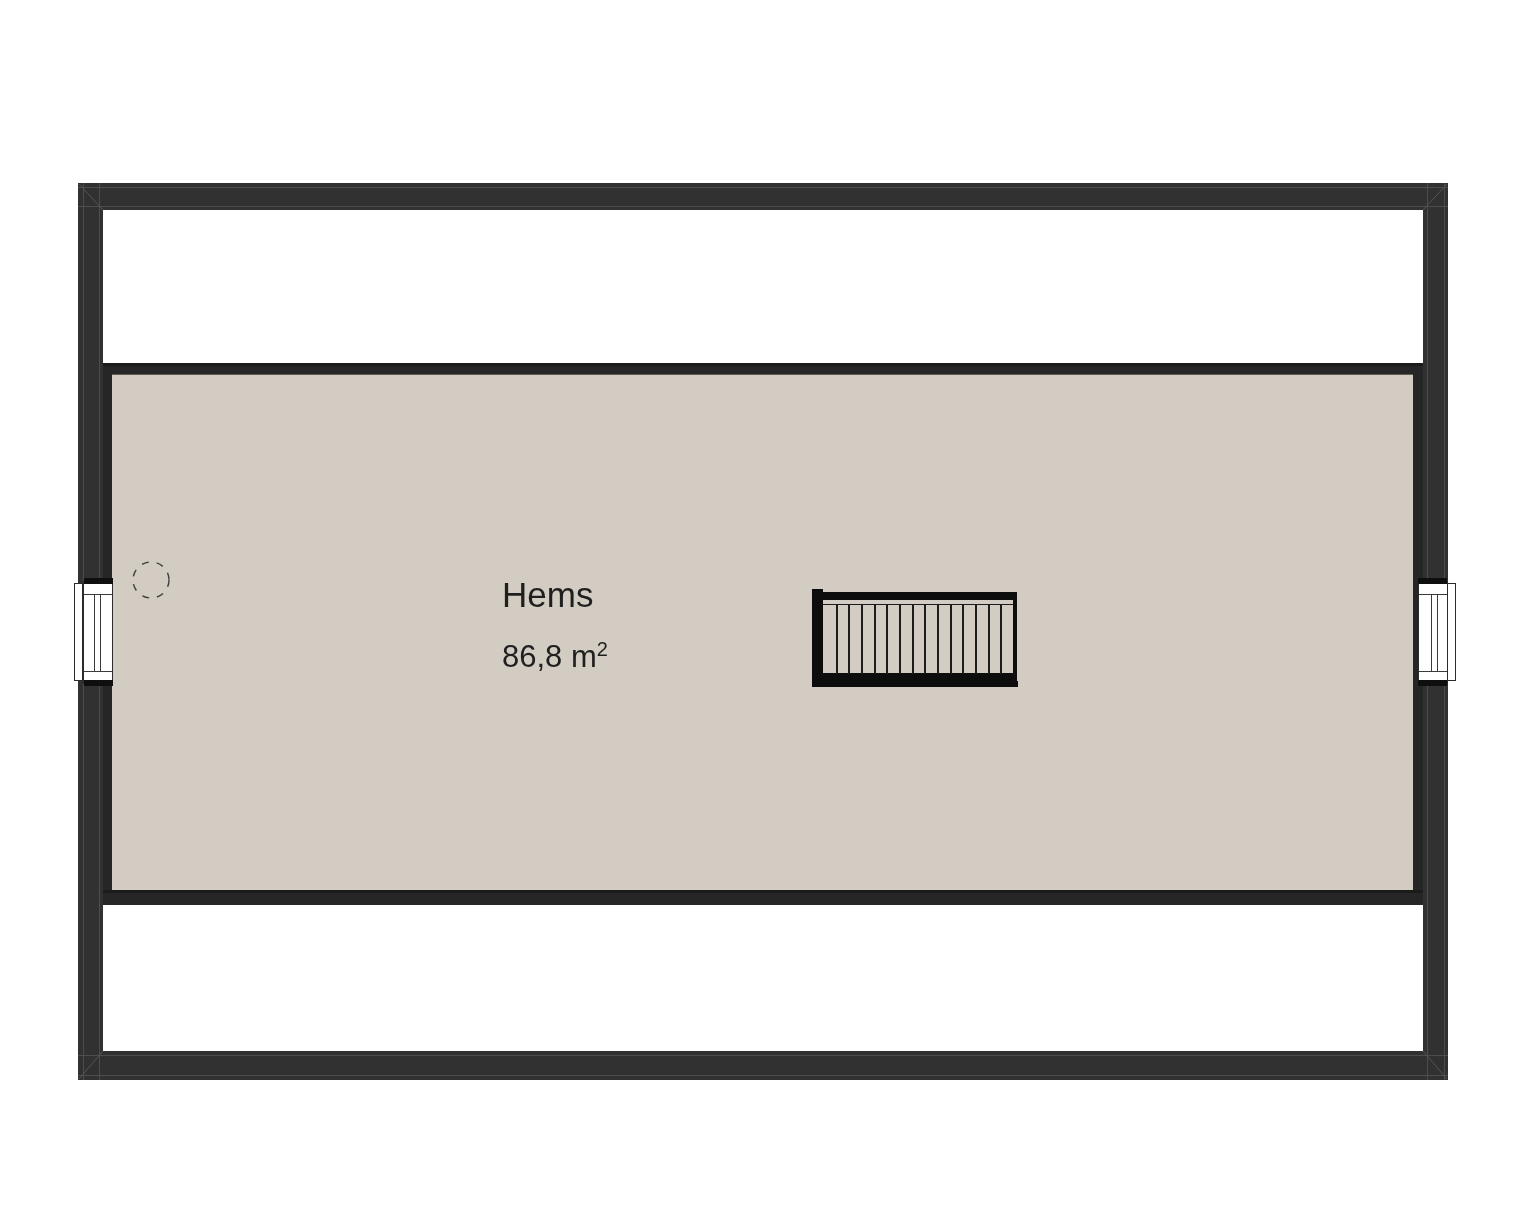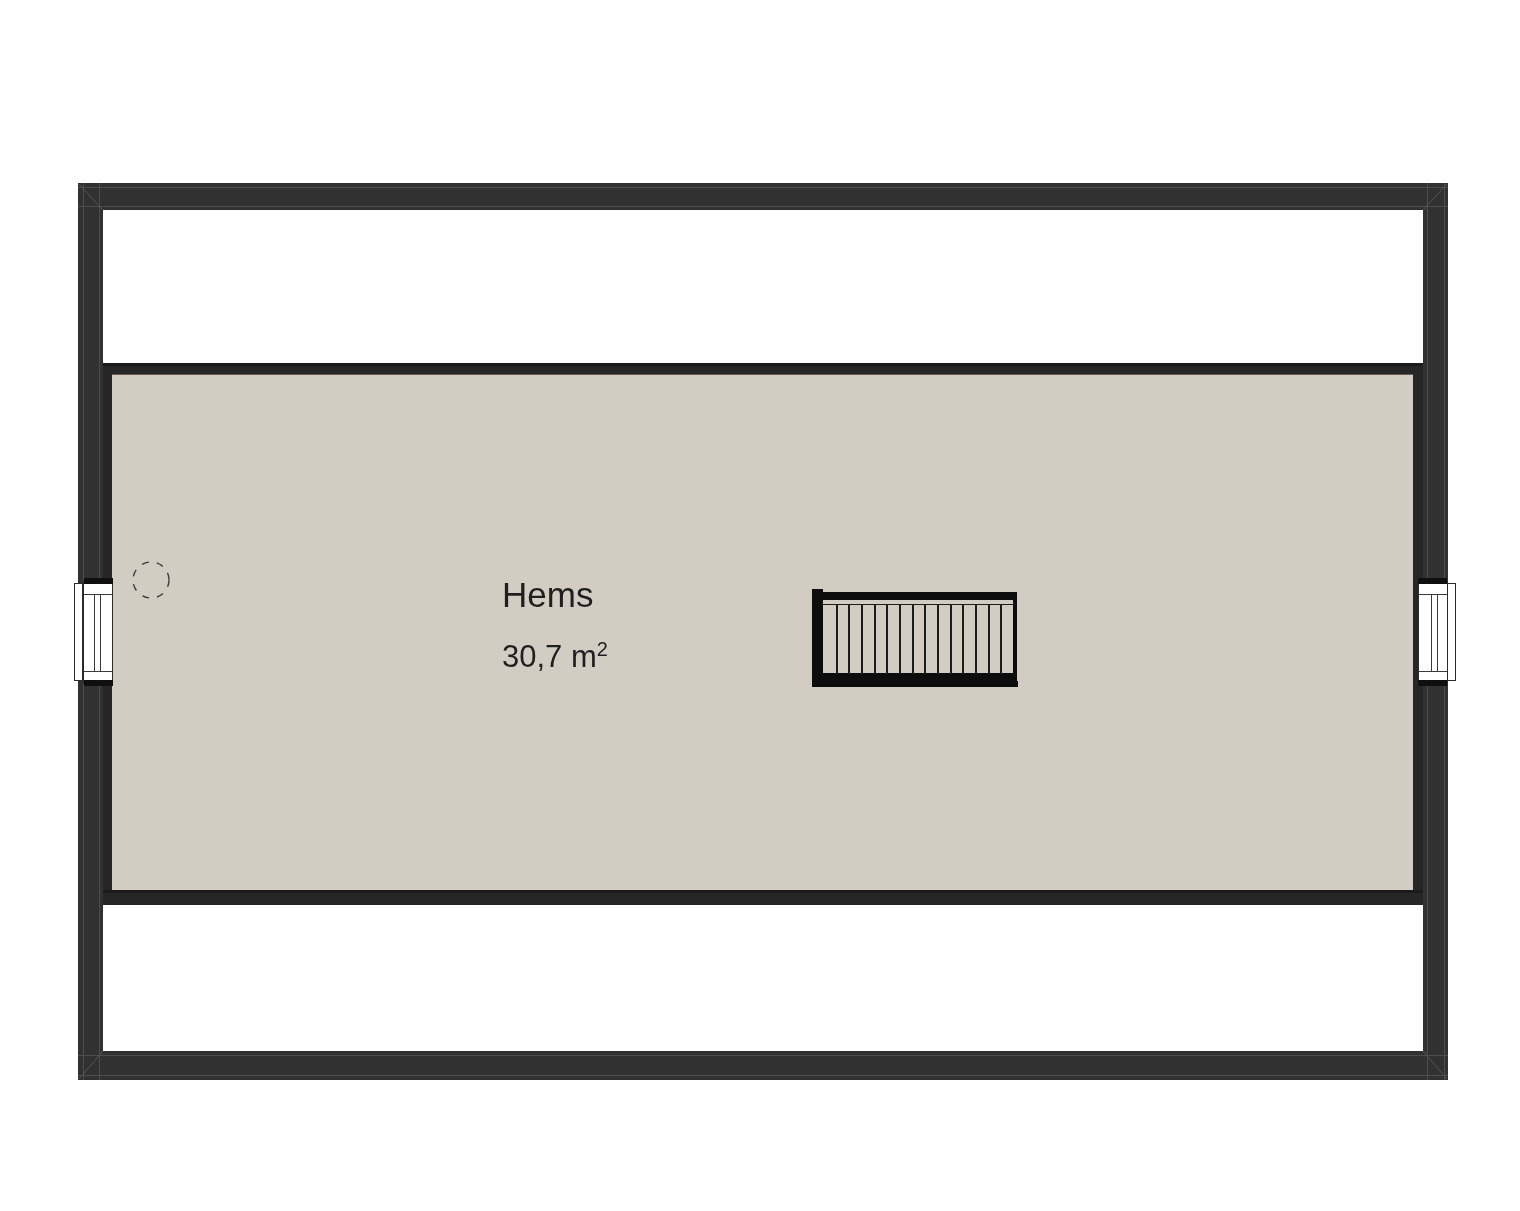--- a/index.html
+++ b/index.html
@@ -116,15 +116,15 @@
         <div class="tread" style="left: 937px;"></div>
         <div class="tread" style="left: 949.667px;"></div>
         <div class="tread" style="left: 962.333px;"></div>
         <div class="tread" style="left: 975px;"></div>
         <div class="tread" style="left: 987.667px;"></div>
         <div class="tread" style="left: 1000.33px;"></div>
       </div>
   </div>
 
   <div class="room-label">Hems</div>
-  <div class="room-area"><span>30,7 m</span><sup>2</sup></div>
+  <div class="room-area"><span>86,8 m</span><sup>2</sup></div>
 
 </div>
 
 </body></html>

